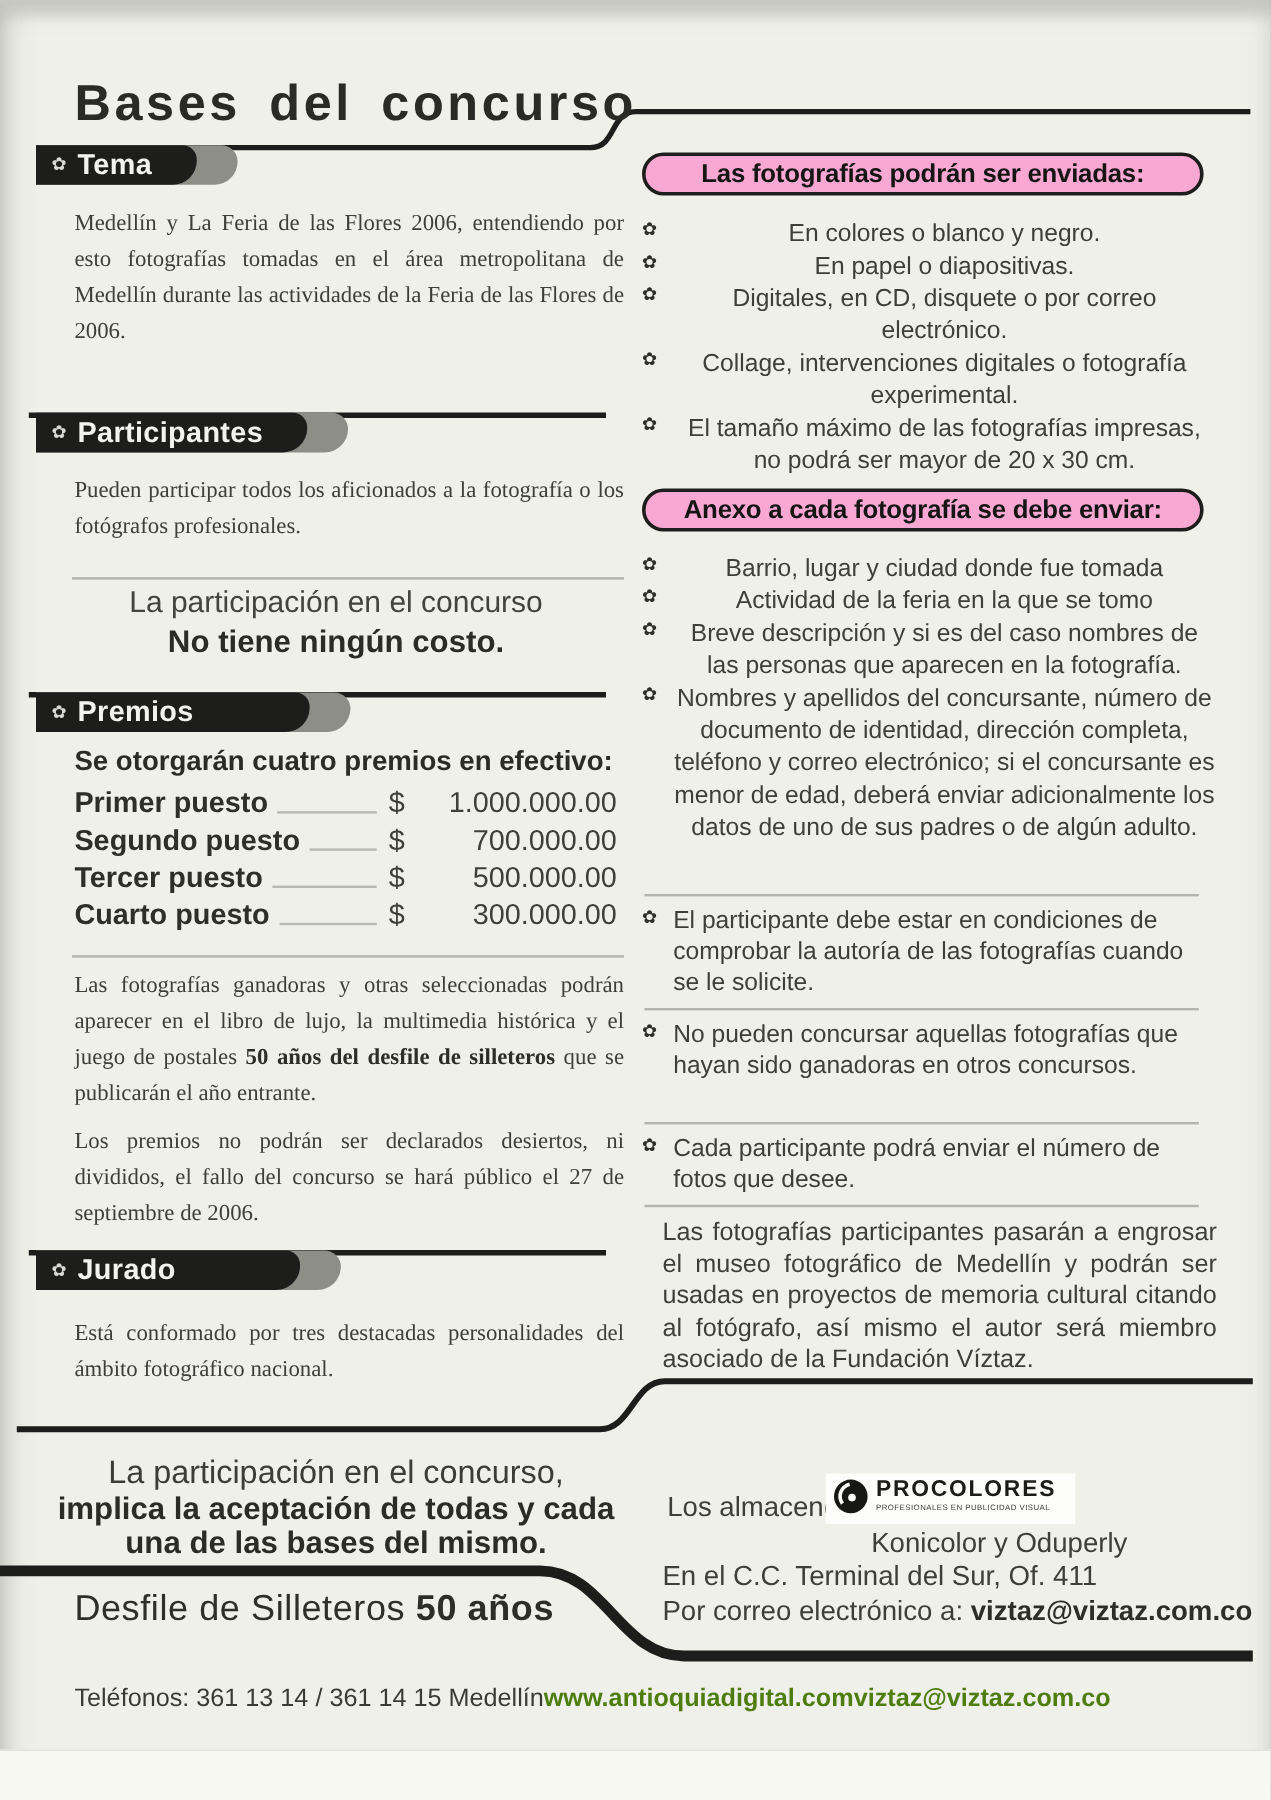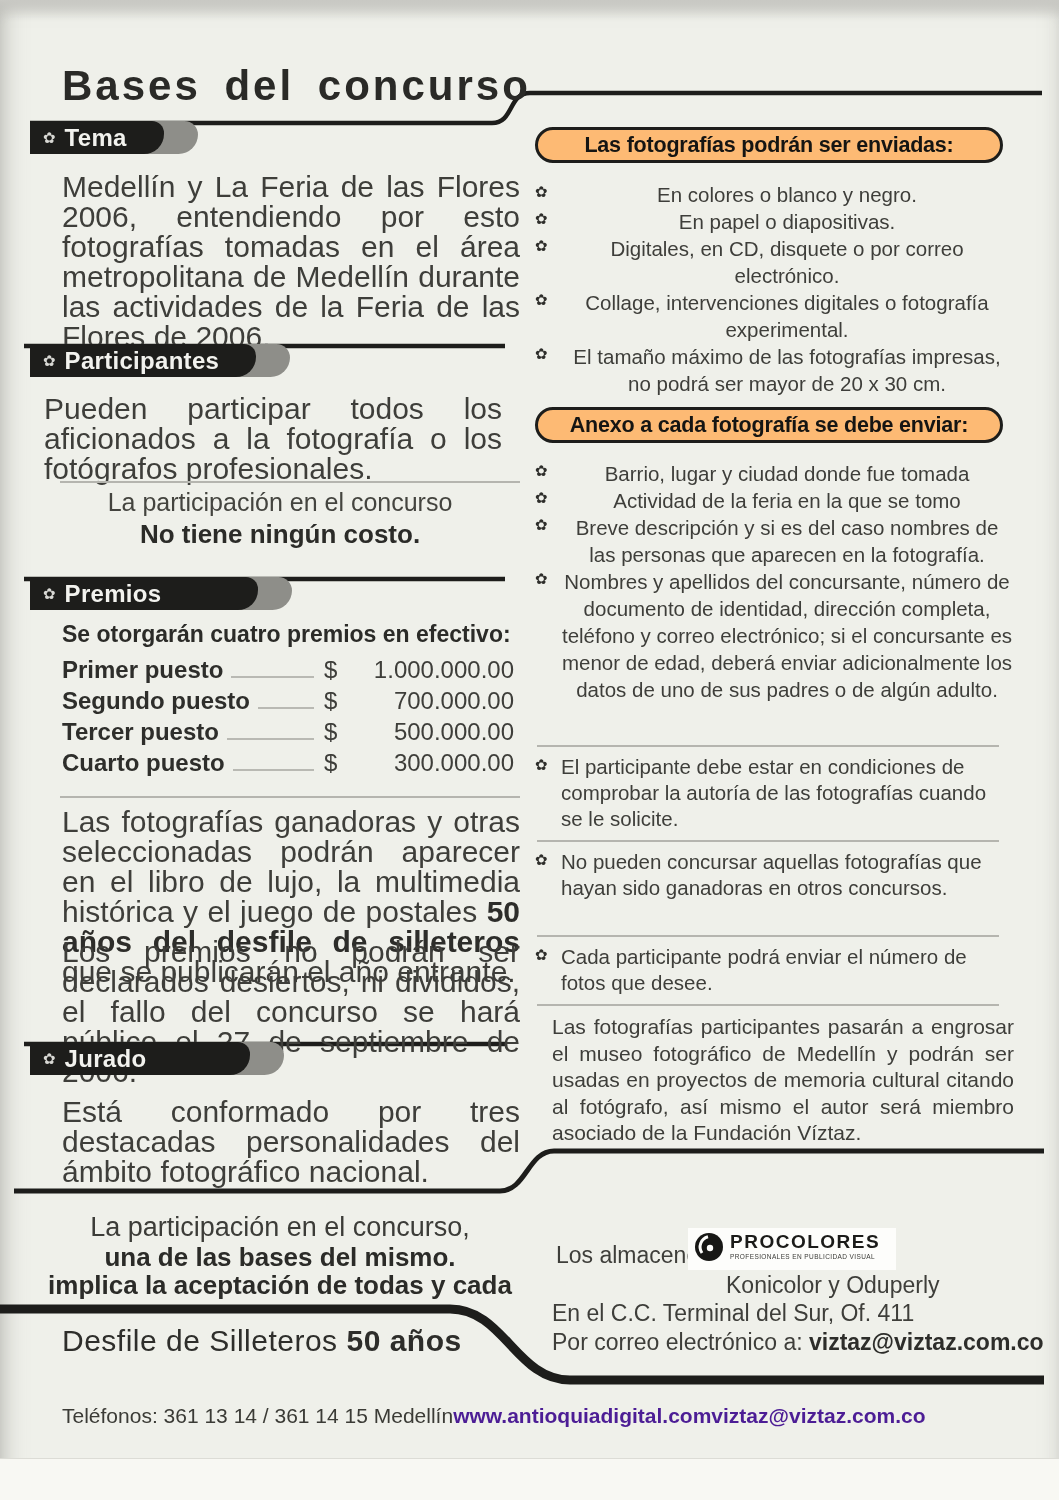--- a/index.html
+++ b/index.html
@@ -27,21 +27,21 @@
   
   .pill{position:absolute;z-index:3;height:33px;background:#8e8e89;border-radius:0 14px 20px 0;}
   .pill-core{
     position:absolute;left:0;top:0;height:33px;background:#1d1d1b;
     border-radius:0 12px 20px 0;display:flex;align-items:center;gap:9px;
     padding-left:13px;color:#f2f2ee;
   }
   .pill-bullet{font-size:15px;color:#d8d8d4;line-height:1;}
   .pill-label{font-size:24px;font-weight:bold;letter-spacing:.3px;white-space:nowrap;padding-right:26px;}
 
-  .body{margin:0;font-size:30px;line-height:30px;color:#3e3e3a;}
+  .body{margin:0;font-size:19px;line-height:30px;color:#3e3e3a;font-family:Liberation Serif, serif;}
   .jtf{text-align:justify;}
   .rule{position:absolute;z-index:3;height:2px;background:#b5b5af;}
 
   .center-note{text-align:center;}
   .cn1{font-size:25px;color:#44443f;}
   .cn2{font-size:26px;font-weight:bold;color:#2b2b28;margin-top:2px;}
 
   .prize-intro{font-size:23px;font-weight:bold;color:#2b2b28;white-space:nowrap;}
   .prize-row{display:flex;align-items:flex-end;height:31px;}
   .prize-label{font-size:24px;font-weight:bold;color:#2e2e2b;white-space:nowrap;}
@@ -53,38 +53,38 @@
   .acceptance{width:500px;text-align:center;}
   .ac1{font-size:27px;color:#3c3c38;}
   .ac2{font-size:26px;font-weight:bold;color:#2b2b28;line-height:28px;}
 
   .desfile{font-size:30px;color:#2e2e2b;white-space:nowrap;letter-spacing:.5px;}
   .desfile .bold-inline{font-weight:bold;}
 
   
   .rpill{
     position:absolute;z-index:3;height:36px;border:3px solid #1d1d1b;border-radius:19px;
-    background:#fdba74;display:flex;align-items:center;justify-content:center;
+    background:#f9a8d4;display:flex;align-items:center;justify-content:center;
     font-weight:bold;font-size:21.5px;letter-spacing:-0.2px;color:#151513;white-space:nowrap;
   }
   .r-list .r-item{display:flex;}
   .r-item{display:flex;}
   .r-bullet{width:26px;font-size:15px;color:#2e2e2b;padding-top:3px;line-height:1;}
   .r-text{flex:1;font-size:20.5px;line-height:27px;color:#3e3e3a;text-align:center;}
   .r-text-sm{flex:1;font-size:20.5px;line-height:26px;color:#3e3e3a;}
   .museum{font-size:21px;line-height:26.5px;text-align:justify;color:#3e3e3a;}
   .delivery{font-size:21.5px;line-height:30px;color:#3e3e3a;white-space:nowrap;}
   .stores-line{font-size:23px;color:#3e3e3a;white-space:nowrap;}
   .logo-box{position:absolute;z-index:3;width:208px;height:42px;background:#fdfdfb;display:flex;align-items:flex-start;padding:4px 6px;gap:6px;}
   .brand{font-size:19px;font-weight:bold;letter-spacing:1.5px;color:#1b1b19;line-height:20px;}
   .brand-tag{font-size:6.5px;letter-spacing:.4px;color:#3a3a36;margin-top:1px;}
 
   .footer{display:flex;justify-content:flex-start;align-items:baseline;width:945px;}
   .f-phones{font-size:21px;color:#3b3b36;white-space:nowrap;}
-  .f-bold{font-size:21px;font-weight:bold;color:#4c1d95;white-space:nowrap;}
+  .f-bold{font-size:21px;font-weight:bold;color:#4d7c0f;white-space:nowrap;}
 </style>
 </head>
 <body>
 
 <div class="page">
 
   <div class="band-top"></div>
   <div class="band-bottom"></div>
 
   <svg class="lines" width="1059" height="1500" viewBox="0 0 1059 1500">
@@ -105,21 +105,21 @@
     </div>
   </div>
   <p class="abs body jtf" style="left:62px;top:172px;width:458px;">Medellín y La Feria de las Flores 2006, entendiendo por esto fotografías tomadas en el área metropolitana de Medellín durante las actividades de la Feria de las Flores de 2006.</p>
 
   <div class="pill" style="left:30px;top:344px;width:260px;">
     <div class="pill-core" style="width:226px;">
       <span class="pill-bullet">✿</span>
       <span class="pill-label">Participantes</span>
     </div>
   </div>
-  <p class="abs body jtf" style="left:44px;top:394px;width:458px;">Pueden participar todos los aficionados a la fotografía o los fotógrafos profesionales.</p>
+  <p class="abs body jtf" style="left:62px;top:394px;width:458px;">Pueden participar todos los aficionados a la fotografía o los fotógrafos profesionales.</p>
   <div class="rule" style="left:60px;top:481px;width:460px;"></div>
   <div class="abs center-note" style="left:30px;top:488px;width:500px;">
     <div class="cn1">La participación en el concurso</div>
     <div class="cn2">No tiene ningún costo.</div>
   </div>
 
   <div class="pill" style="left:30px;top:577px;width:262px;">
     <div class="pill-core" style="width:228px;">
       <span class="pill-bullet">✿</span>
       <span class="pill-label">Premios</span>
@@ -159,22 +159,22 @@
   <div class="pill" style="left:30px;top:1042px;width:254px;">
     <div class="pill-core" style="width:220px;">
       <span class="pill-bullet">✿</span>
       <span class="pill-label">Jurado</span>
     </div>
   </div>
   <p class="abs body jtf" style="left:62px;top:1097px;width:458px;">Está conformado por tres destacadas personalidades del ámbito fotográfico nacional.</p>
 
   <div class="abs acceptance" style="left:30px;top:1212px;">
     <div class="ac1">La participación en el concurso,</div>
+    <div class="ac2">implica la aceptación de todas y cada</div>
     <div class="ac2">una de las bases del mismo.</div>
-    <div class="ac2">implica la aceptación de todas y cada</div>
   </div>
 
   <div class="abs desfile" style="left:62px;top:1324px;"><span>Desfile de Silleteros </span><span class="bold-inline">50 años</span></div>
 
   <div class="rpill" style="left:535px;top:127px;width:468px;">Las fotografías podrán ser enviadas:</div>
 
   <div class="abs r-list" style="left:535px;top:181px;width:478px;">
     <div class="r-item">
       <span class="r-bullet">✿</span>
       <span class="r-text">En colores o blanco y negro.</span>

